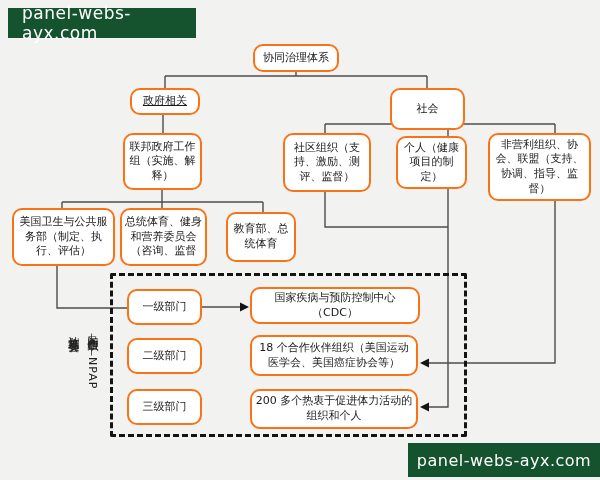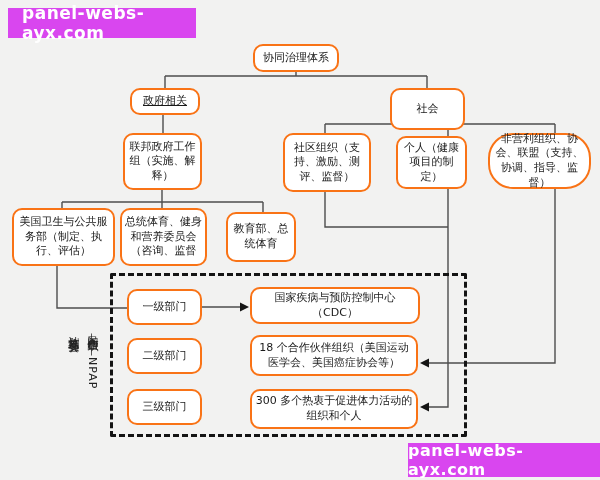--- a/index.html
+++ b/index.html
@@ -22,21 +22,21 @@
     font-size:11px;line-height:1.32;
     padding:2px 3px;box-sizing:border-box;
   }
   
   .n-root{left:253px;top:44px;width:86px;height:28px;}
   .n-gov{left:130px;top:88px;width:70px;height:27px;text-decoration:underline;}
   .n-soc{left:390px;top:88px;width:75px;height:42px;}
   .n-fed{left:123px;top:133px;width:79px;height:57px;}
   .n-comm{left:283px;top:133px;width:88px;height:59px;}
   .n-ind{left:396px;top:136px;width:71px;height:53px;}
-  .n-npo{left:488px;top:133px;width:103px;height:56px;border-radius:25px;}
+  .n-npo{left:488px;top:133px;width:103px;height:68px;}
   .n-hhs{left:12px;top:208px;width:103px;height:58px;}
   .n-council{left:120px;top:208px;width:87px;height:58px;}
   .n-edu{left:226px;top:212px;width:70px;height:50px;}
   
   .dashed-box{
     position:absolute;left:110px;top:273px;width:357px;height:164px;
     border:3px dashed #141414;border-radius:2px;box-sizing:border-box;
     background:transparent;
   }
   .n-l1{left:127px;top:289px;width:75px;height:36px;}
@@ -48,23 +48,23 @@
   
   .side-label{
     position:absolute;left:60px;top:327px;height:110px;width:42px;
     writing-mode:vertical-rl;text-orientation:mixed;
     font-size:11px;line-height:1.75;letter-spacing:1px;
     color:#222;
   }
   .side-label span{display:block;}
   
   .watermark{
-    position:absolute;background:#d946ef;color:#ffffff;
+    position:absolute;background:#14532d;color:#ffffff;
     display:flex;align-items:center;
-    font-size:17px;letter-spacing:0.5px;font-weight:bold;
+    font-size:17px;letter-spacing:0.5px;
   }
   .wm-top{left:8px;top:8px;width:188px;height:30px;padding-left:14px;box-sizing:border-box;}
   .wm-bottom{left:408px;top:443px;width:192px;height:34px;justify-content:center;font-size:16px;}
 </style>
 </head>
 <body>
 
 <div class="canvas">
 
   <svg class="wires" viewBox="0 0 600 480" xmlns="http://www.w3.org/2000/svg">
@@ -107,18 +107,18 @@
   <div class="node n-l2">二级部门</div>
   <div class="node n-l3">三级部门</div>
 
   <div class="node n-cdc">
     <div>
       <span>国家疾病与预防控制中心</span><br>
       <span>（CDC）</span>
     </div>
   </div>
   <div class="node n-partners">18 个合作伙伴组织（美国运动医学会、美国癌症协会等）</div>
-  <div class="node n-orgs">300 多个热衷于促进体力活动的组织和个人</div>
+  <div class="node n-orgs">200 多个热衷于促进体力活动的组织和个人</div>
 
   <div class="watermark wm-top">panel-webs-ayx.com</div>
   <div class="watermark wm-bottom">panel-webs-ayx.com</div>
 
 </div>
 
 </body></html>

